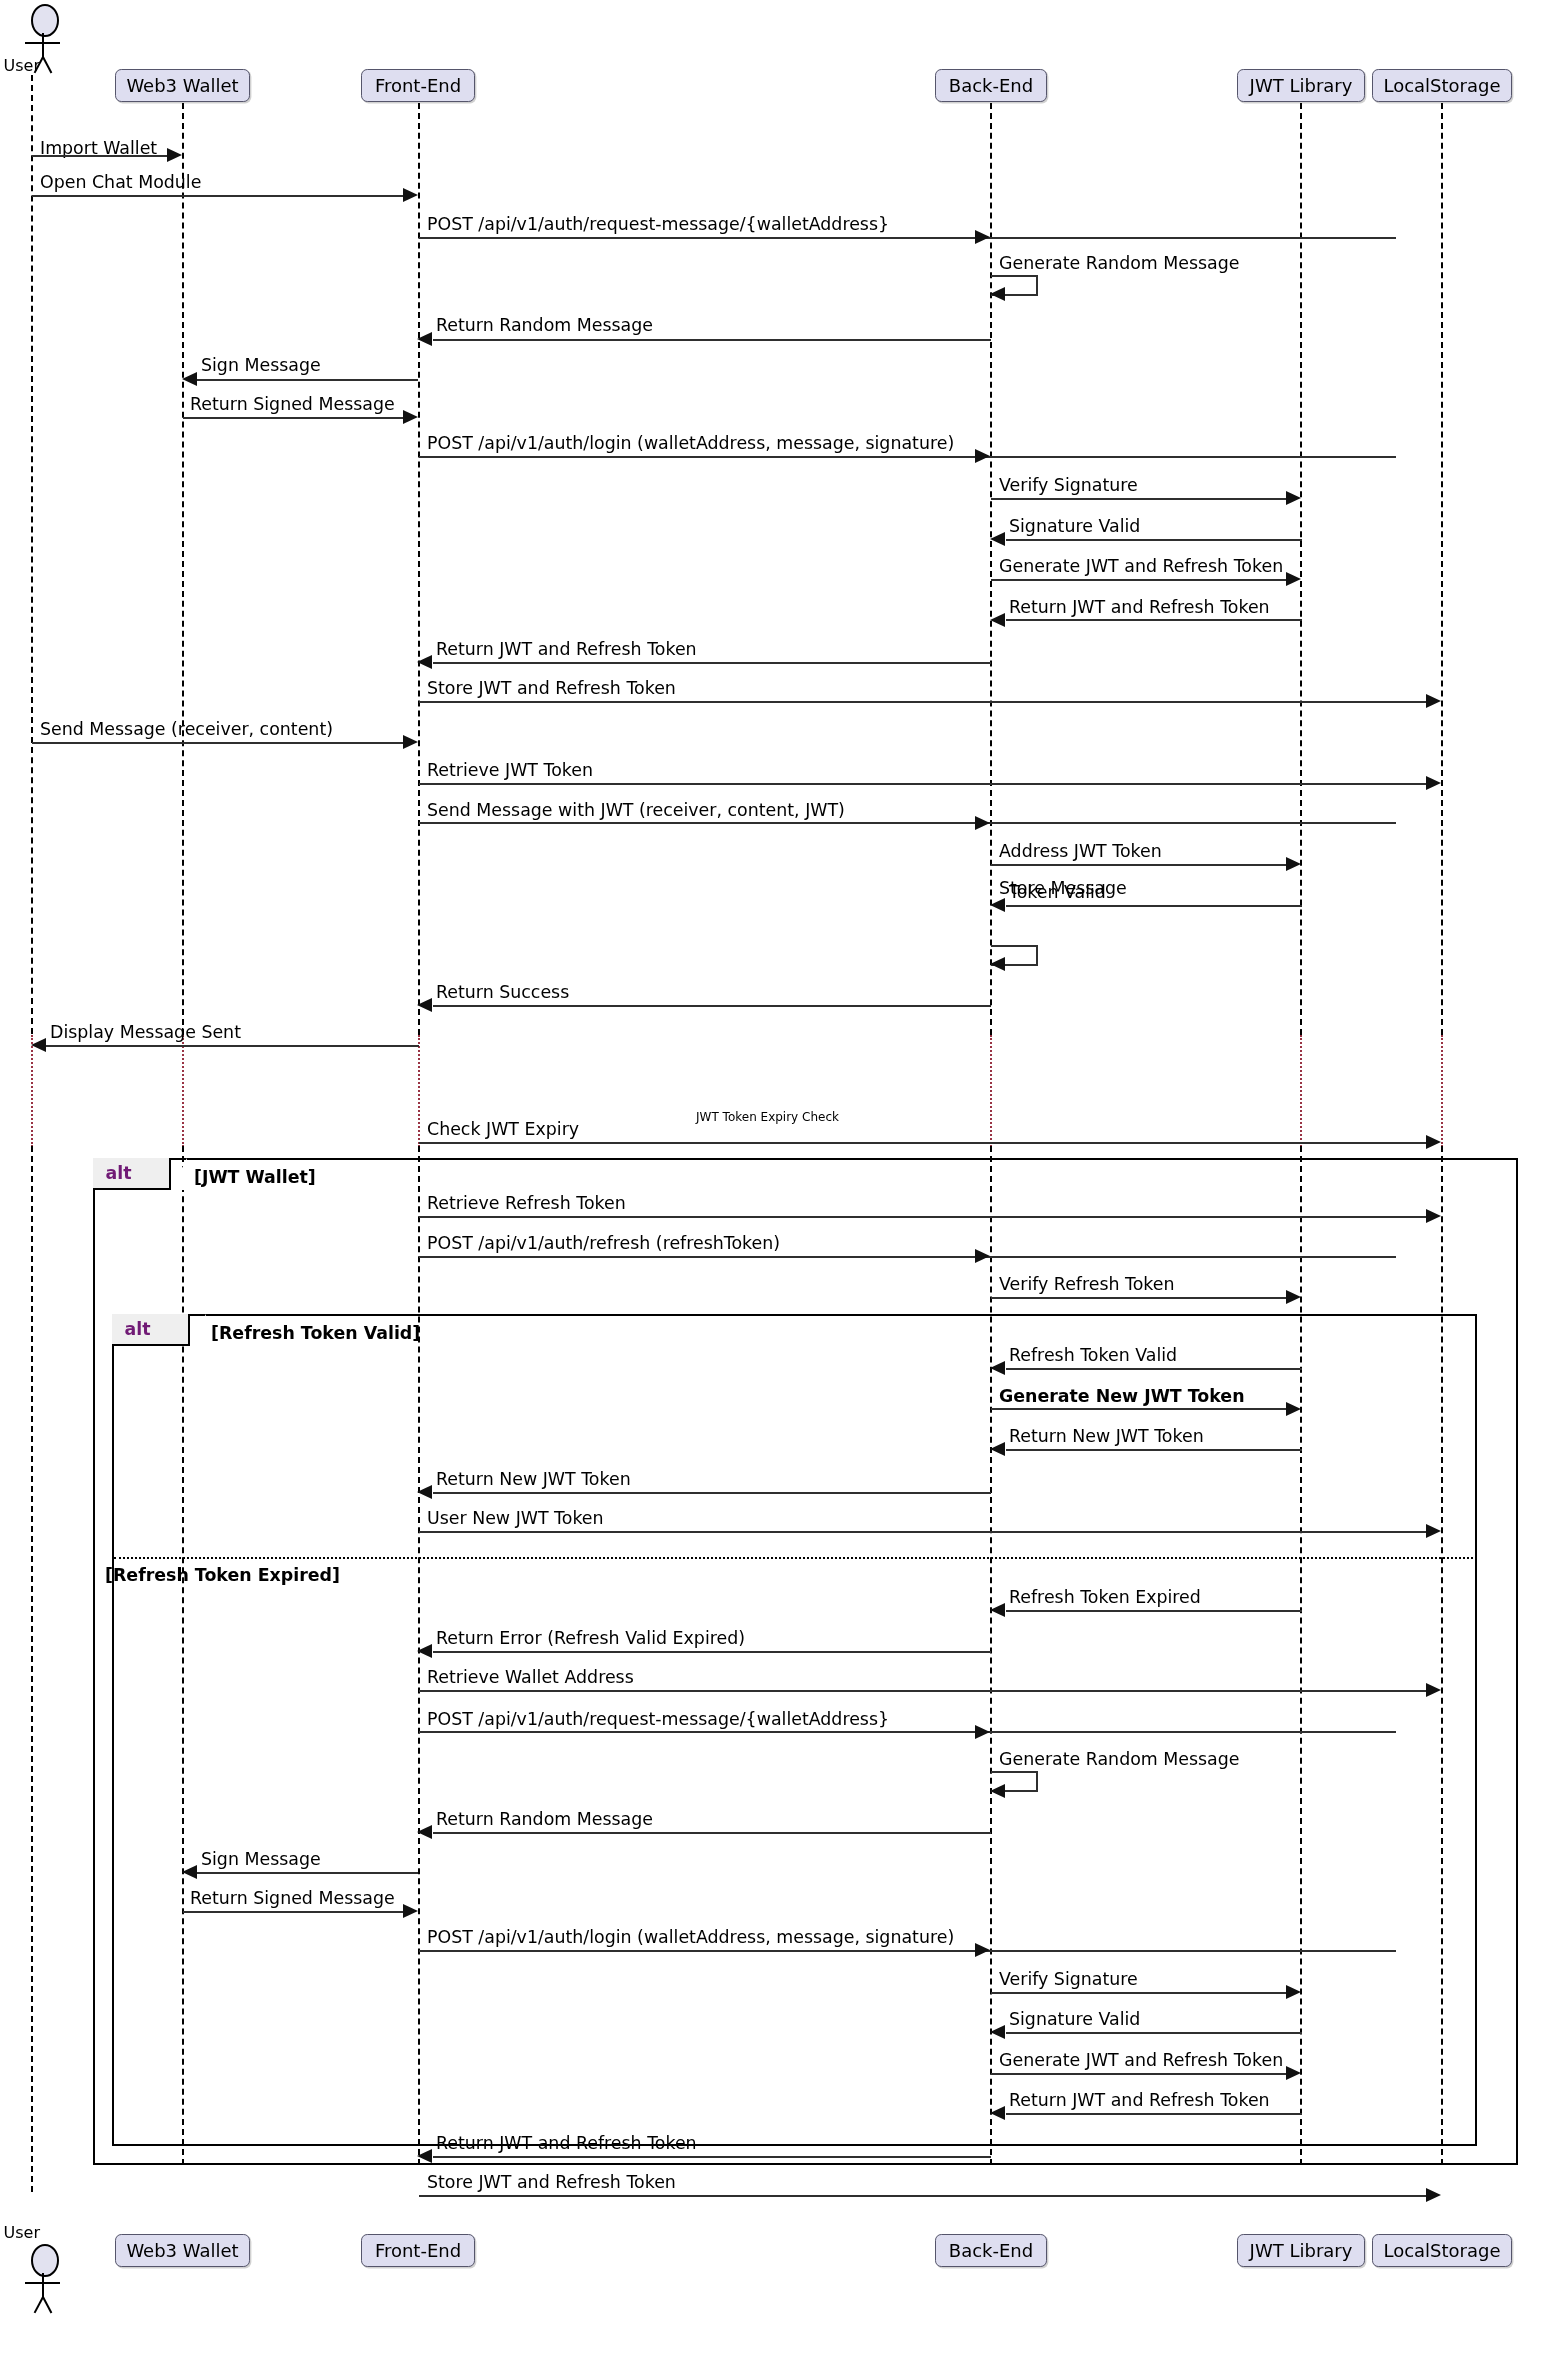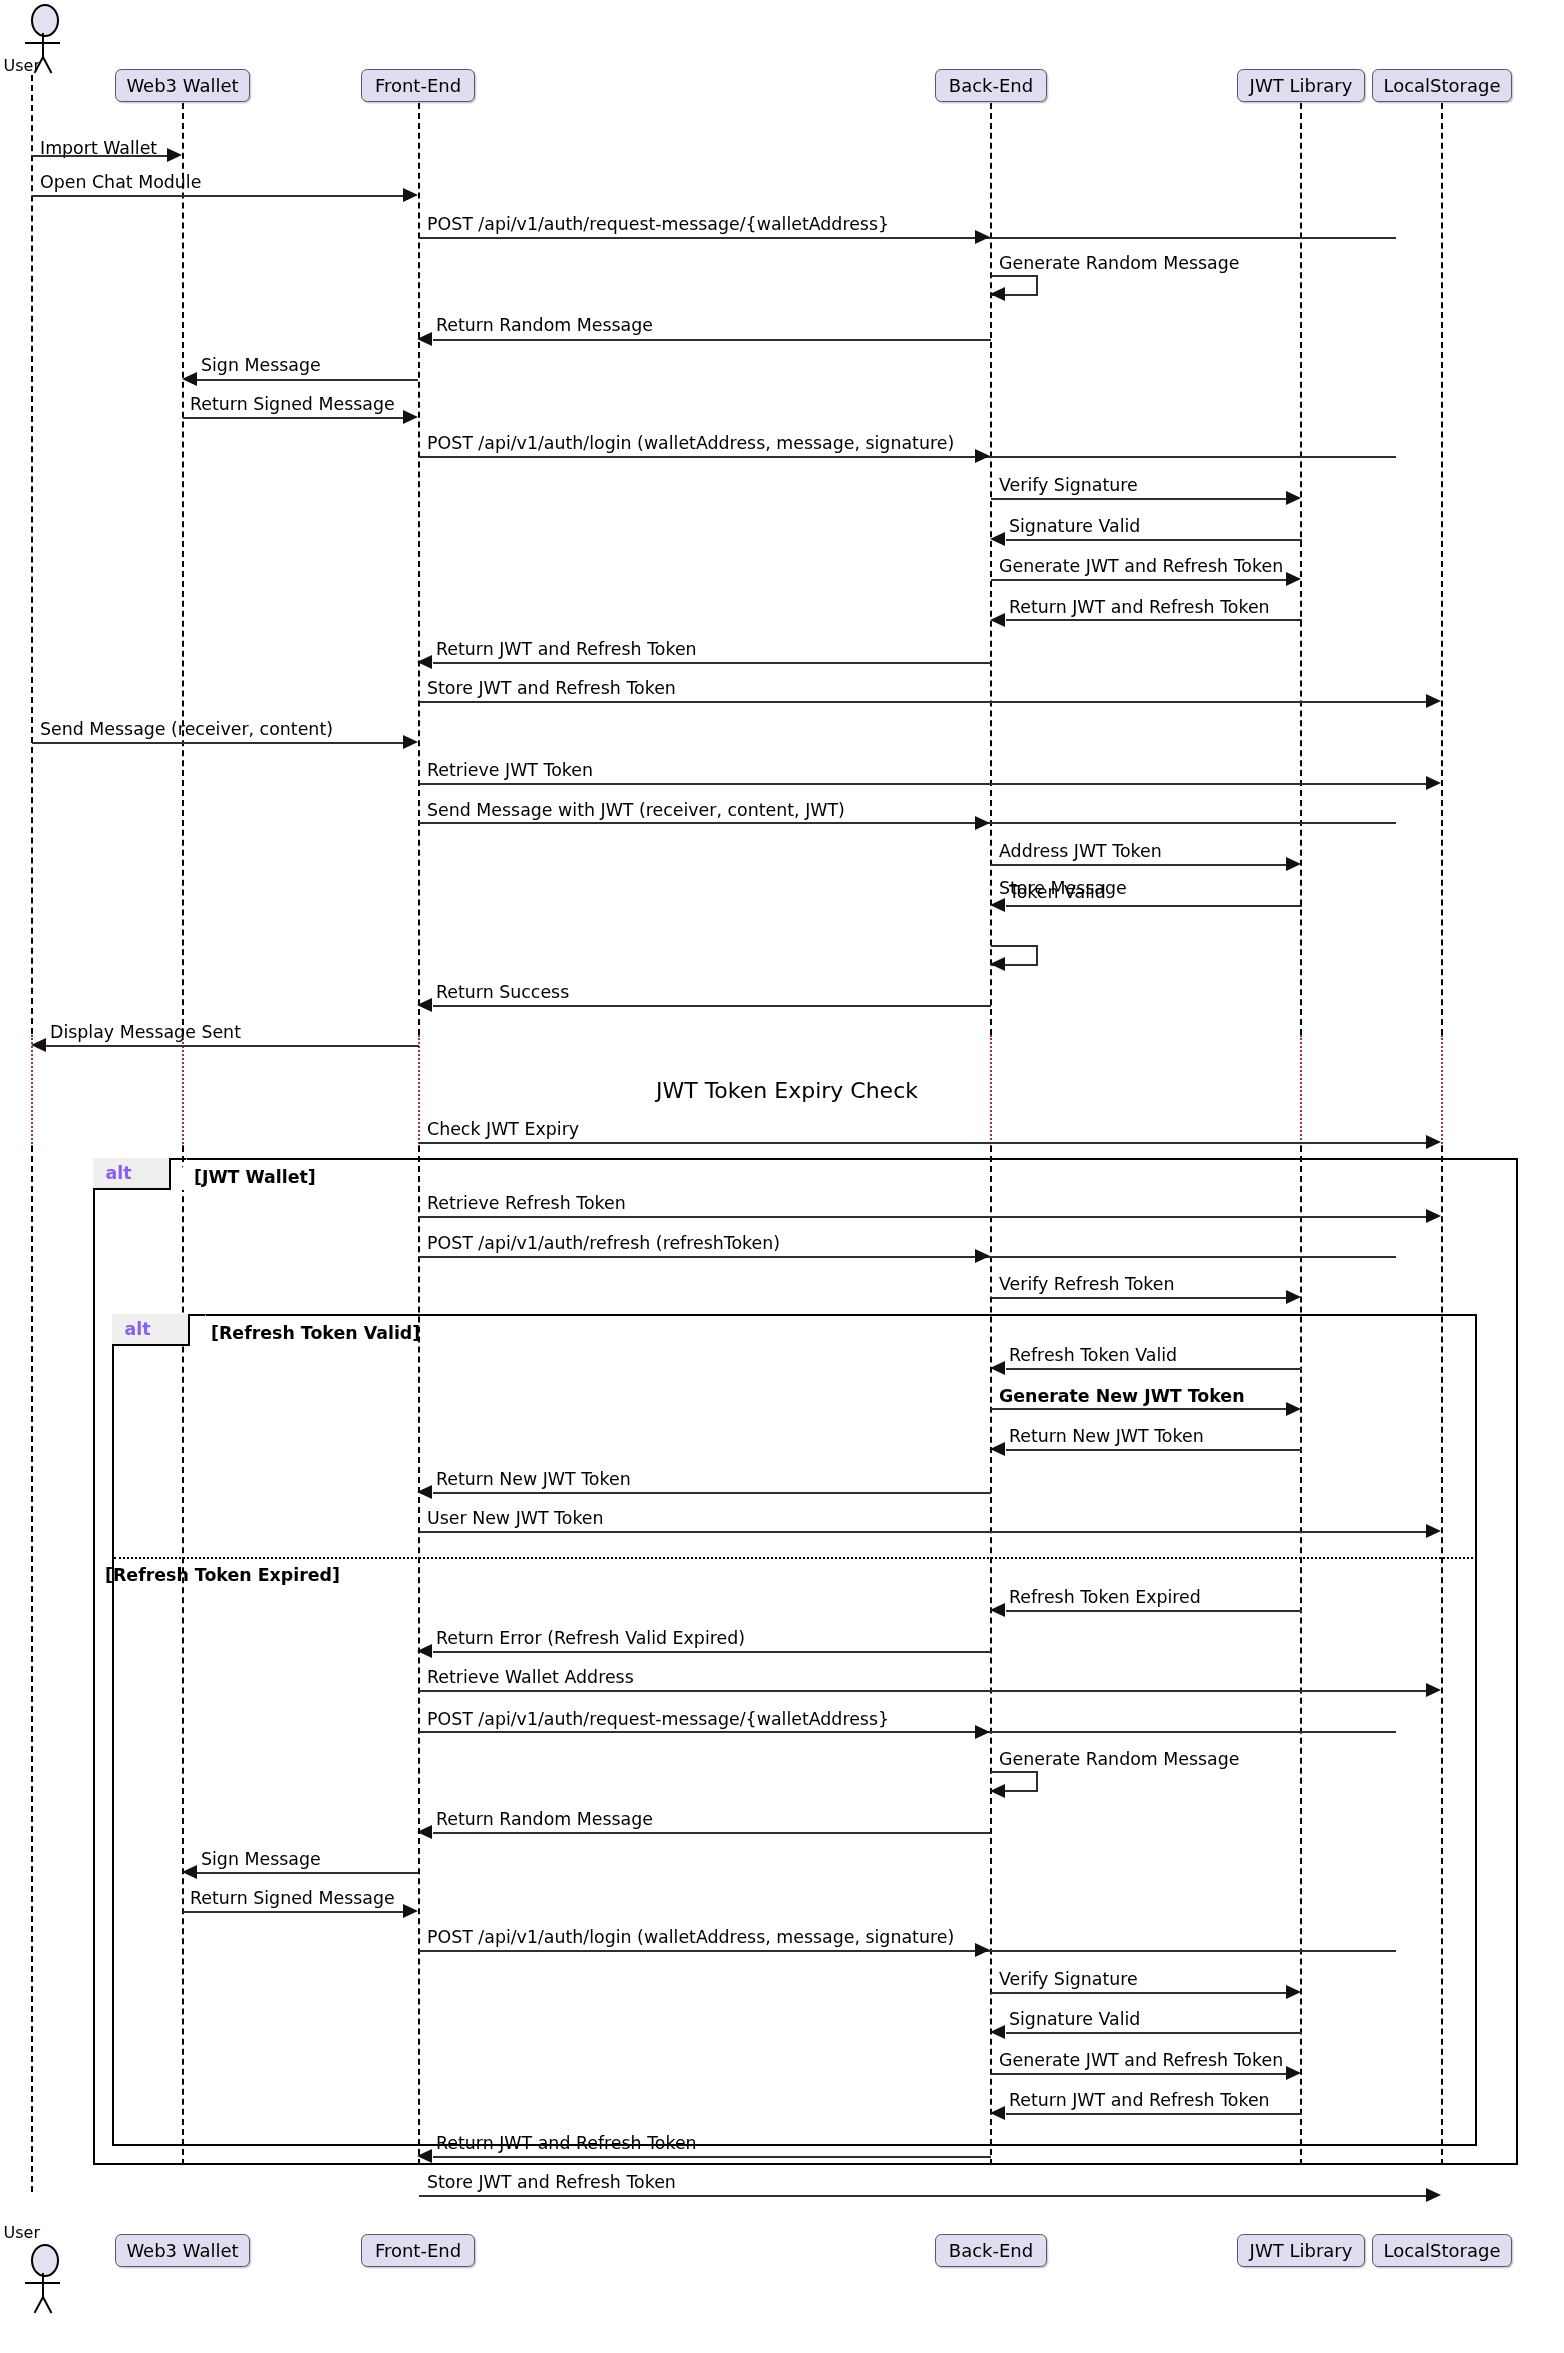--- a/index.html
+++ b/index.html
@@ -34,28 +34,28 @@
   .arrowhead.left{border-top:7.7px solid transparent;border-bottom:7.7px solid transparent;border-right:15.3px solid #111;}
   .msg-label{position:absolute;font-size:17.4px;color:#000;white-space:nowrap;line-height:1;}
 
   
   .selfmsg{position:absolute;border:2.1px solid #2f2f2f;border-left:none;box-sizing:border-box;background:transparent;}
 
   
   .fragment{position:absolute;border:2.8px solid #000;box-sizing:border-box;background:transparent;}
   .frag-tab{position:absolute;background:#efefef;border:2.1px solid #000;border-top:none;border-left:none;
             box-sizing:border-box;display:flex;align-items:center;padding-left:12.6px;
-            font-size:17.4px;font-weight:bold;color:#8b5cf6;}
+            font-size:17.4px;font-weight:bold;color:#701a75;}
   .frag-tab::after{content:"";position:absolute;right:-0.7px;top:0;width:0;height:0;}
   .frag-tab-notch{position:absolute;width:0;height:0;border-style:solid;}
   .frag-cond{position:absolute;font-size:17.4px;font-weight:bold;color:#000;white-space:nowrap;}
   .frag-divider{position:absolute;height:0;border-top:2.8px dotted #000;}
 
   
-  .section-note{position:absolute;font-size:22px;color:#000;white-space:nowrap;text-align:left;}
+  .section-note{position:absolute;font-size:12px;color:#000;white-space:nowrap;text-align:center;margin-top:32px;}
 </style>
 </head>
 <body>
 
 <div id="diagram">
 
   <div class="actor" style="left:19.5px;top:4.2px;width:56px;height:63px;">
     <div class="head" style="left:11px;top:0;"></div>
     <div class="body" style="left:22px;top:29px;height:25px;"></div>
     <div class="arms" style="left:5.6px;top:38px;width:35px;"></div>

